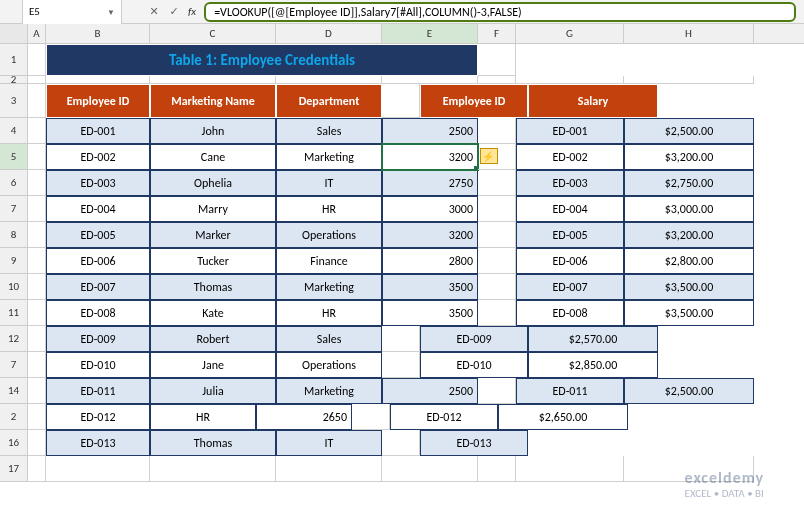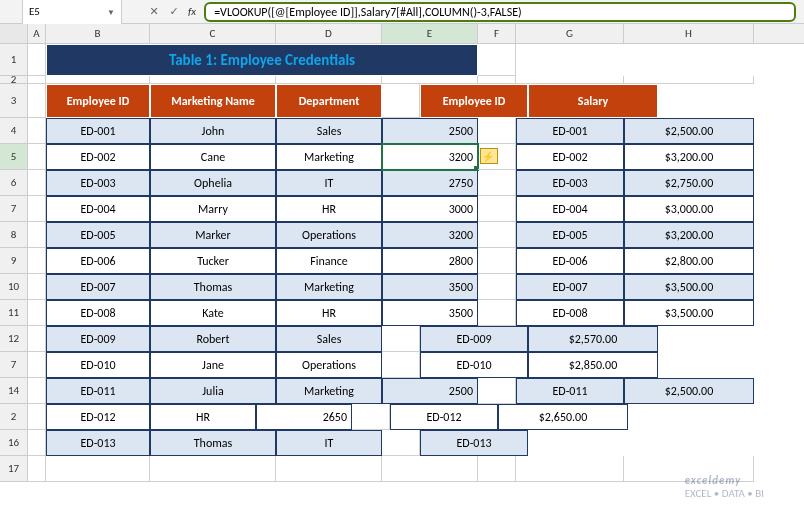--- a/index.html
+++ b/index.html
@@ -29,21 +29,21 @@
     .data { border: 1px solid #1f3864; justify-content: center; }
     .data.odd { background: #dce6f2; }
     .data.even { background: #fff; }
     .data.right { justify-content: flex-end; }
     
     .active-cell { outline: 2px solid #217346; outline-offset: -1px; position: relative; }
     .fill-handle { position: absolute; right: -3px; bottom: -3px; width: 6px; height: 6px; background: #217346; }
     .smart-tag { position: absolute; width: 18px; height: 16px; background: #ffe699; border: 1px solid #bf8f00; font-size: 10px; display: flex; align-items: center; justify-content: center; cursor: pointer; }
     
     .watermark { position: absolute; right: 40px; bottom: 30px; opacity: 0.35; font-size: 11px; color: #1f3864; text-align: left; pointer-events: none; }
-    .watermark .wm-title { font-size: 11px; font-weight: bold; letter-spacing: 1px; font-style: italic; }
+    .watermark .wm-title { font-size: 16px; font-weight: bold; letter-spacing: 1px; }
     
     
     .cA { width: 18px; } .cB { width: 104px; } .cC { width: 126px; } .cD { width: 106px; }
     .cE { width: 96px; } .cF { width: 38px; } .cG { width: 108px; } .cH { width: 130px; }
     .r-title { height: 32px; } .r-gap { height: 8px; } .r-hdr { height: 34px; } .r-data { height: 26px; }
   </style>
 </head>
 <body>
 
 <div class="formula-bar">

